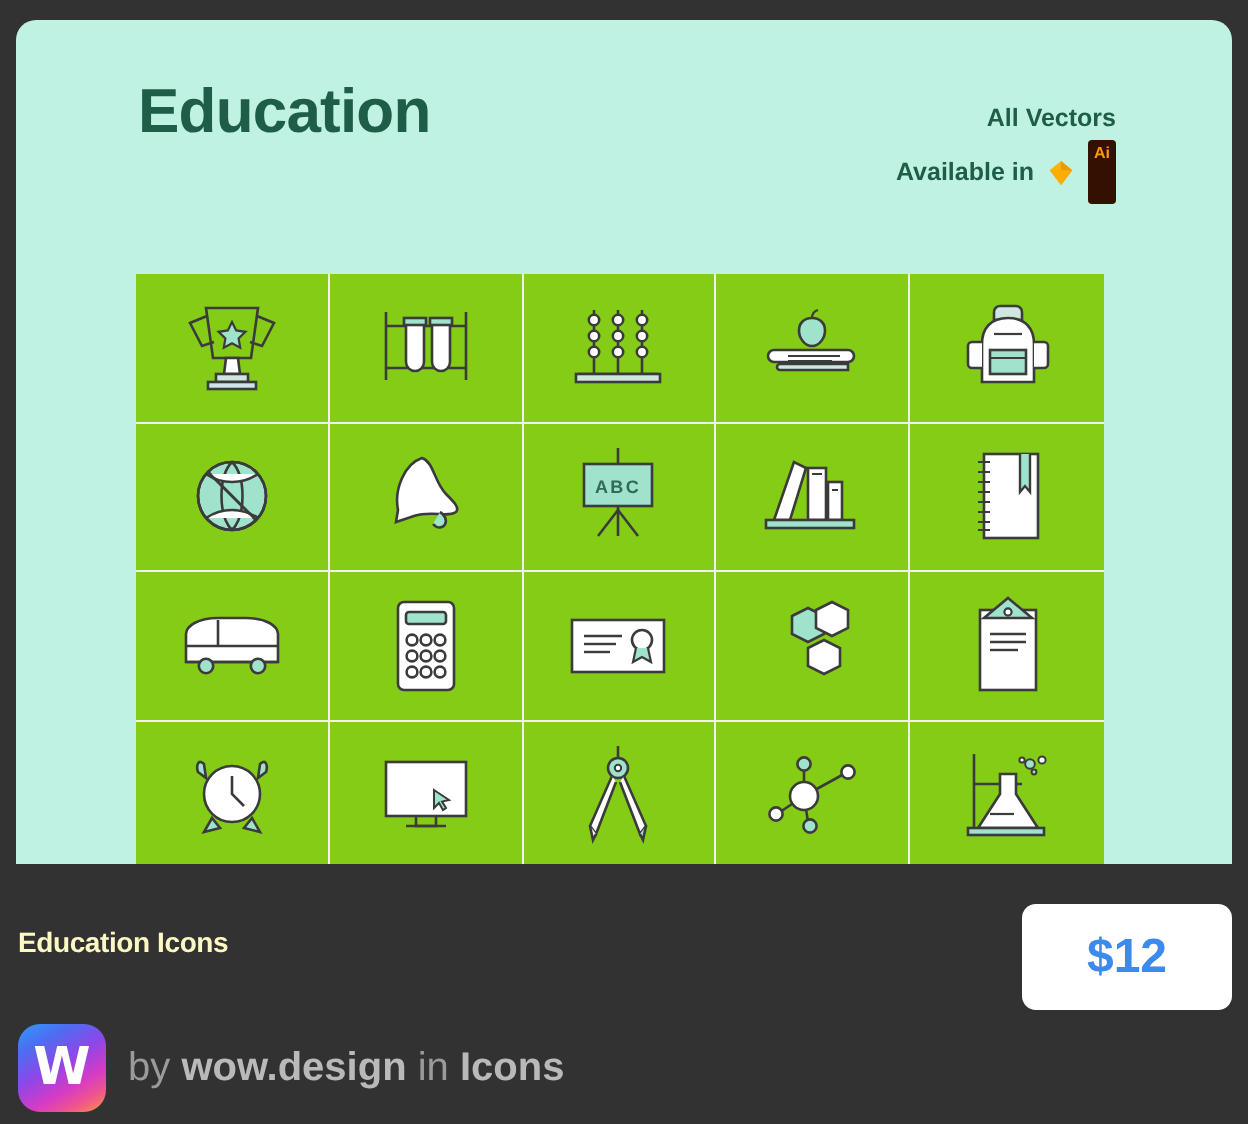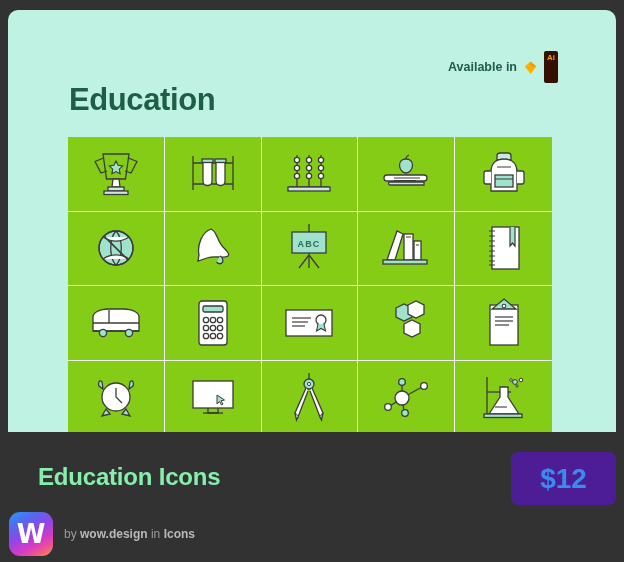--- a/index.html
+++ b/index.html
@@ -36,21 +36,20 @@
 
   #pack-title {
     position: absolute;
     left: 61px;
     top: 28px;
     font-size: 31px;
     font-weight: bold;
     line-height: 36px;
     color: #1e5e48;
     letter-spacing: -0.4px;
-    margin-top: 44px;
   }
   #pack-title span { display: block; }
 
   #meta-block {
     position: absolute;
     right: 58px;
     top: 40px;
     text-align: right;
     color: #1e5e48;
     font-size: 12.5px;
@@ -110,36 +109,35 @@
     left: 0;
     top: 432px;
     width: 624px;
     height: 130px;
     background: #323232;
   }
   #product-title {
     position: absolute;
     left: 9px;
     top: 463px;
-    font-size: 24px;
-    font-weight: bold;
-    color: #86efac;
+    font-size: 14px;
+    font-weight: bold;
+    color: #fef9c3;
     letter-spacing: -0.2px;
-    margin-left: 29px;
   }
   #price-button {
     position: absolute;
     right: 8px;
     top: 452px;
     width: 105px;
     height: 53px;
-    background: #4c1d95;
+    background: #ffffff;
     border-radius: 7px;
     color: #3b8aee;
-    font-size: 28px;
+    font-size: 24px;
     font-weight: bold;
     display: flex;
     align-items: center;
     justify-content: center;
     cursor: pointer;
   }
   #author-row {
     position: absolute;
     left: 9px;
     top: 512px;
@@ -164,39 +162,40 @@
     display: flex;
     align-items: center;
     justify-content: center;
     color: #ffffff;
     font-size: 26px;
     font-weight: bold;
     font-family: "DejaVu Sans", sans-serif;
     line-height: 1;
   }
   #author-text {
-    font-size: 12px;
+    font-size: 20px;
     color: #9a9a9a;
     font-weight: normal;
     white-space: nowrap;
   }
   #author-text b { color: #b9b9b9; font-weight: bold; }
 </style>
 </head>
 <body>
 
 <div id="preview-card">
 
   <div id="header-row">
 
     <div id="pack-title">
       <span>Education</span>
     </div>
 
     <div id="meta-block">
+      <span class="meta-line">All Vectors</span>
       <div class="avail-row">
         <span>Available in</span>
         <svg class="sketch-badge" viewBox="0 0 20 20">
           <path d="M10 2 L17.5 8.2 L10 18 L2.5 8.2 Z" fill="#fdb300"></path>
           <path d="M10 2 L17.5 8.2 L10 18 Z" fill="#ea9b00"></path>
           <path d="M2.5 8.2 L17.5 8.2 L10 18 Z" fill="#fdad00"></path>
         </svg>
         <span class="ai-badge">Ai</span>
       </div>
     </div>

